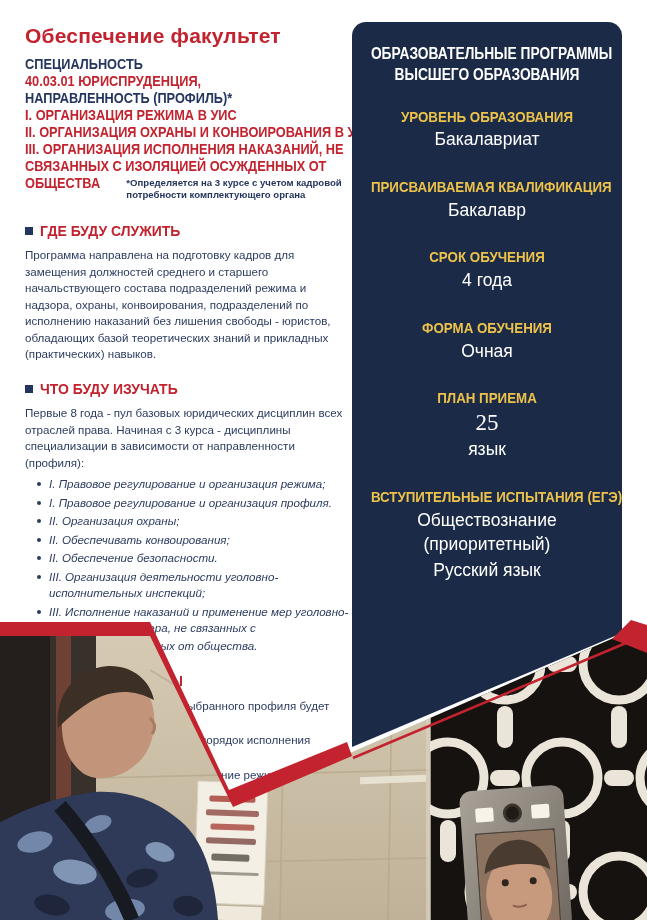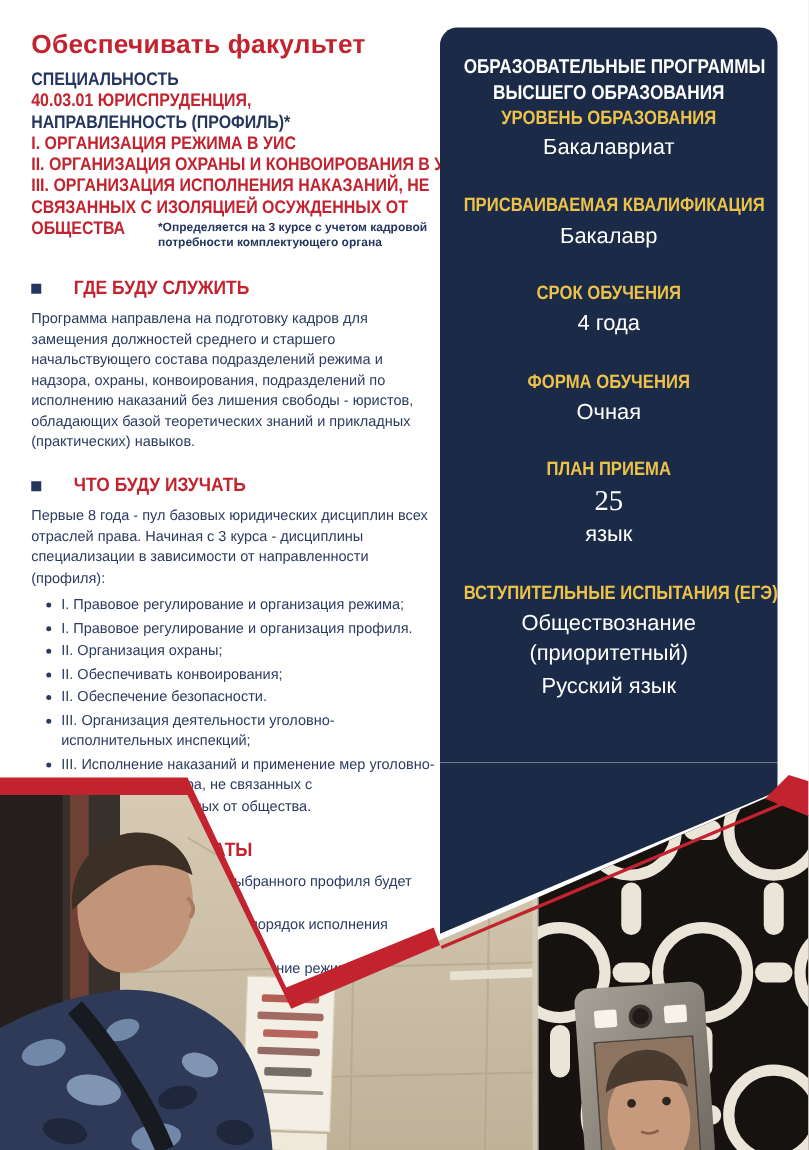--- a/index.html
+++ b/index.html
@@ -7,49 +7,49 @@
         font-family:"Liberation Sans",sans-serif;margin:0 auto;}
   
   .left-col{position:absolute;left:25px;top:24px;width:324px;}
   .title{margin:0 0 8px 0;font-size:21px;font-weight:bold;color:#c2232e;letter-spacing:.2px;}
   .spec-line{font-size:14.5px;font-weight:bold;line-height:17px;white-space:nowrap;
              transform:scaleX(.88);transform-origin:0 50%;}
   .navy{color:#24365e;} .red{color:#c2232e;}
   .lastline-row{display:flex;align-items:flex-start;}
   .footnote{margin-left:16px;margin-top:2px;font-size:9.6px;font-weight:bold;color:#24365e;line-height:11.5px;}
   .section{margin-top:15px;}
-  .sec-head{display:flex;align-items:center;gap:26px;margin-bottom:7px;}
+  .sec-head{display:flex;align-items:center;gap:7px;margin-bottom:7px;}
   .sq{width:8px;height:8px;background:#24365e;flex:0 0 auto;}
   .sec-title{font-size:15.5px;font-weight:bold;color:#c2232e;white-space:nowrap;
              transform:scaleX(.9);transform-origin:0 50%;}
   .body-text{font-size:11.6px;color:#2c3c60;line-height:1.43;}
-  .study-list{margin:5px 0 6px 0;padding:0 0 0 24px;}
+  .study-list{margin:5px 0 6px 0;padding:0 0 0 24px;font-style:italic;}
   .study-list li{list-style:none;position:relative;font-size:11.6px;color:#2c3c60;line-height:1.42;margin-bottom:2px;}
   .study-list li::before{content:"";position:absolute;left:-12px;top:6px;width:4px;height:4px;border-radius:50%;background:#2c3c60;}
   .results-lines div{font-size:11.6px;color:#2c3c60;line-height:1.48;}
   
   .panel{position:absolute;left:352px;top:22px;width:270px;height:588px;background:#1b2b47;
          border-radius:14px 14px 0 0;text-align:center;color:#fff;}
   .panel-header{padding-top:22px;font-weight:bold;font-size:16px;line-height:1.3;}
   .cond-c{white-space:nowrap;transform:scaleX(.86);transform-origin:50% 50%;}
-  .panel-items{display:flex;flex-direction:column;gap:26px;}
+  .panel-items{margin-top:22px;display:flex;flex-direction:column;gap:26px;}
   .p-item{display:flex;flex-direction:column;gap:3px;}
   .p-label{color:#edc24a;font-weight:bold;font-size:15.5px;line-height:1.15;}
   .p-value{font-size:17.5px;line-height:1.35;color:#ffffff;}
   .p-value.big-num{font-size:23px;line-height:1.1;font-family:Liberation Serif, serif;}
   
   .photo-scene{position:absolute;left:0;top:610px;width:647px;height:310px;display:block;}
 </style>
 </head>
 <body>
 
 <div class="page">
 
   <div class="left-col">
-    <h1 class="title">Обеспечивать факультет</h1>
+    <h1 class="title">Обеспечение факультет</h1>
 
     <div class="spec-line navy">СПЕЦИАЛЬНОСТЬ</div>
     <div class="spec-line red">40.03.01 ЮРИСПРУДЕНЦИЯ,</div>
     <div class="spec-line navy">НАПРАВЛЕННОСТЬ (ПРОФИЛЬ)*</div>
     <div class="spec-line red">I. ОРГАНИЗАЦИЯ РЕЖИМА В УИС</div>
     <div class="spec-line red">II. ОРГАНИЗАЦИЯ ОХРАНЫ И КОНВОИРОВАНИЯ В УИС</div>
     <div class="spec-line red">III. ОРГАНИЗАЦИЯ ИСПОЛНЕНИЯ НАКАЗАНИЙ, НЕ</div>
     <div class="spec-line red">СВЯЗАННЫХ С ИЗОЛЯЦИЕЙ ОСУЖДЕННЫХ ОТ</div>
     <div class="lastline-row">
       <div class="spec-line red">ОБЩЕСТВА</div>

